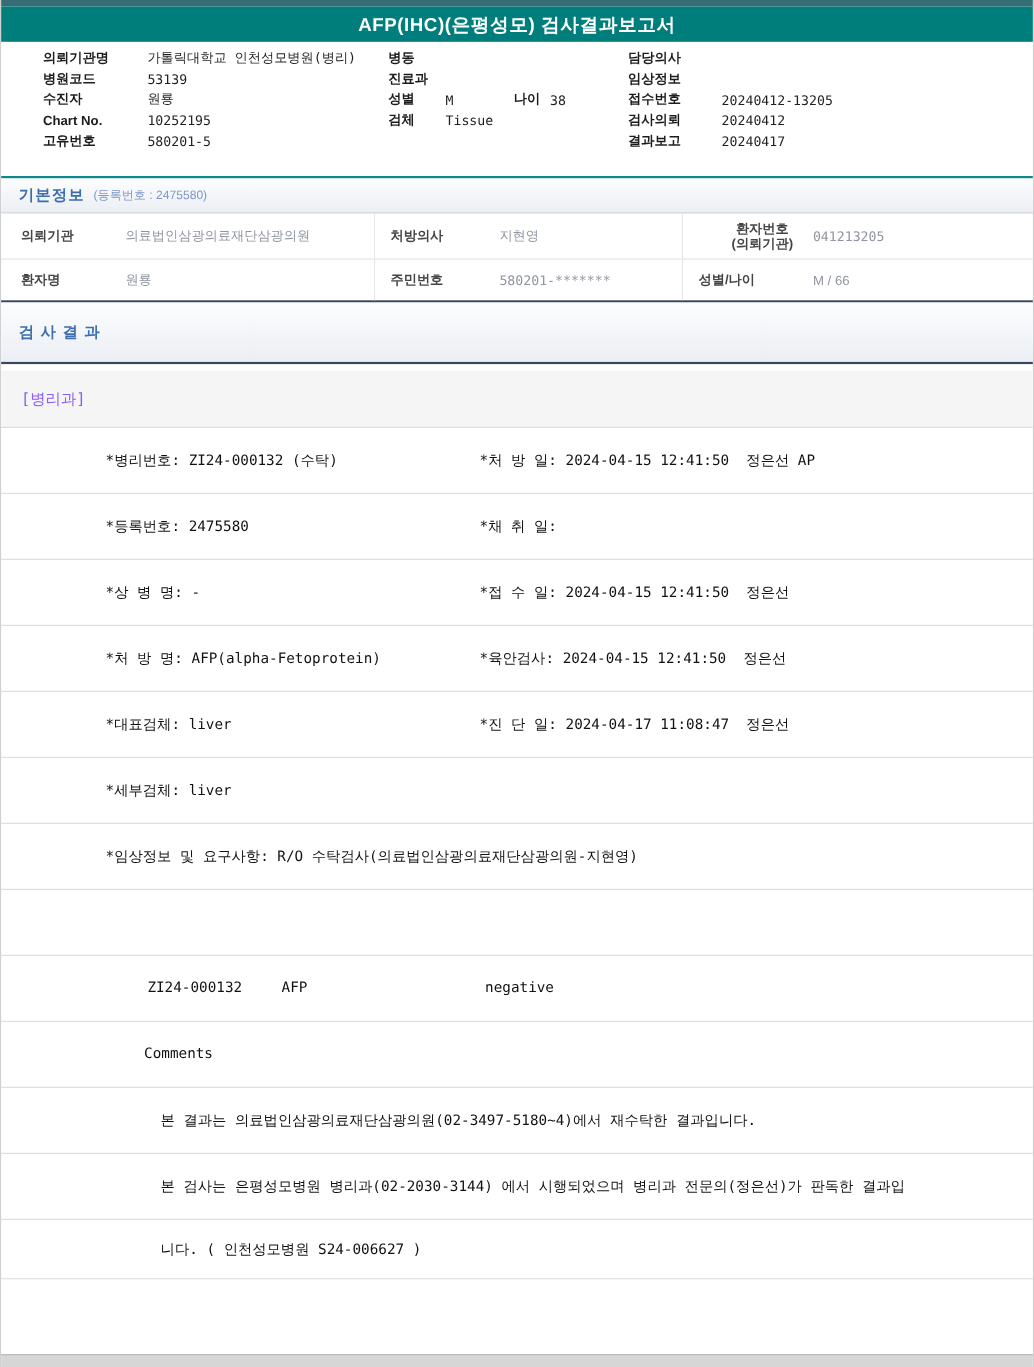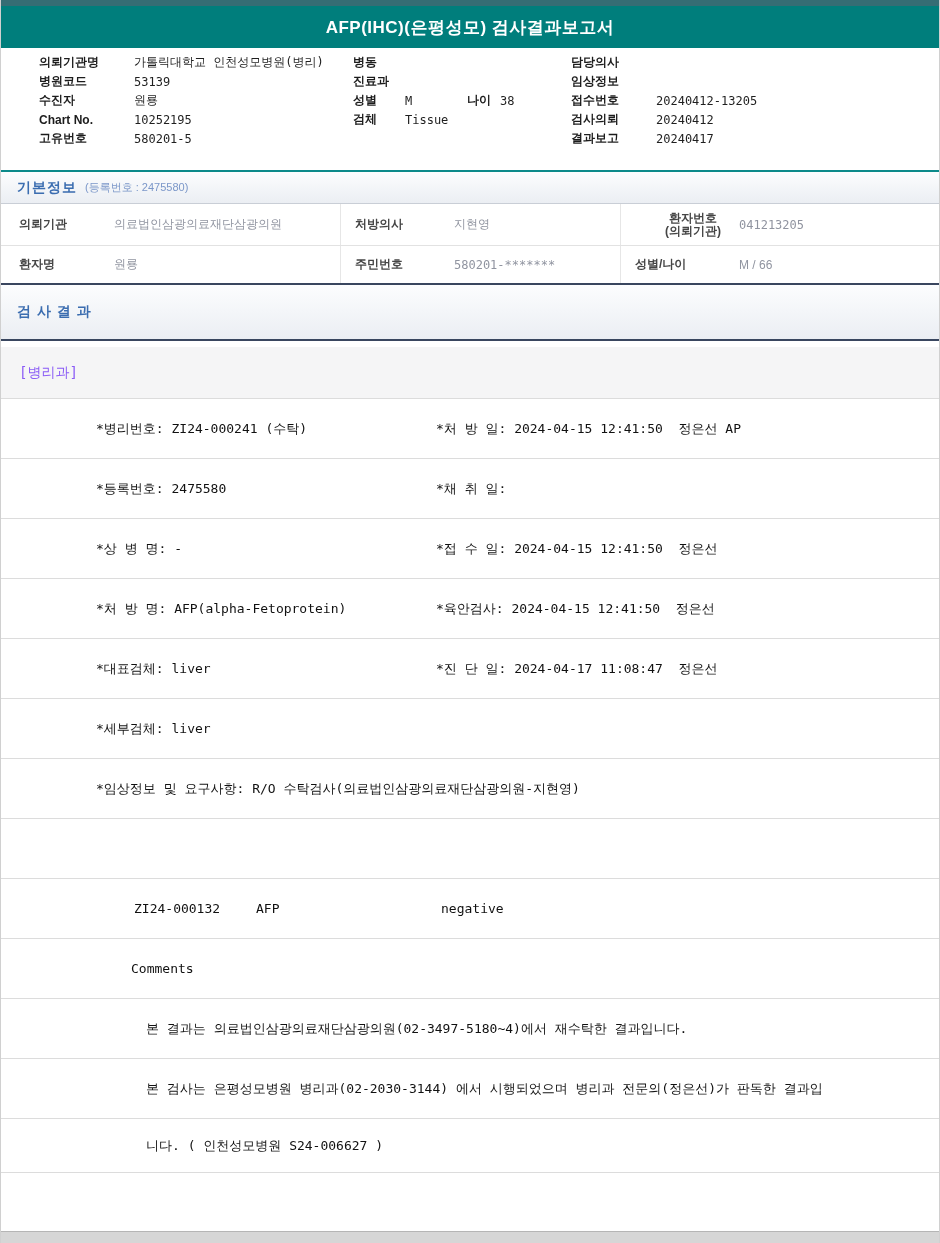--- a/index.html
+++ b/index.html
@@ -8,21 +8,21 @@
   .page {
     position:relative; width:940px; height:1243px; margin:0 auto;
     background:#fff; border-left:1px solid #d0d0d0; border-right:1px solid #d0d0d0;
     overflow:hidden;
   }
   .mono { font-family:"DejaVu Sans Mono","Liberation Sans",sans-serif; }
 
   
   .top-strip { height:6px; background:#356d74; }
   .title-bar {
-    height:42px; background:#007e7c; color:#fff;
+    height:32px; background:#007e7c; color:#fff;
     display:flex; align-items:center; justify-content:center;
   }
   .title-bar h1 { font-size:17px; font-weight:bold; letter-spacing:.5px; }
 
   
   .patient-header {
     height:122px; padding-top:5px;
     display:grid; grid-template-columns:330px 240px 1fr;
   }
   .ph-col { display:flex; flex-direction:column; }
@@ -192,21 +192,21 @@
 
   <div class="section-bar results">
     <span class="section-title">검 사 결 과</span>
   </div>
 
   <div class="dept-row">
     <span>[병리과]</span>
   </div>
 
   <div class="d-row two">
-    <span class="dl">*병리번호: ZI24-000241 (수탁)</span>
+    <span class="dl">*병리번호: ZI24-000132 (수탁)</span>
     <span class="dr">*처 방 일: 2024-04-15 12:41:50  정은선 AP</span>
   </div>
   <div class="d-row two">
     <span class="dl">*등록번호: 2475580</span>
     <span class="dr">*채 취 일:</span>
   </div>
   <div class="d-row two">
     <span class="dl">*상 병 명: -</span>
     <span class="dr">*접 수 일: 2024-04-15 12:41:50  정은선</span>
   </div>

